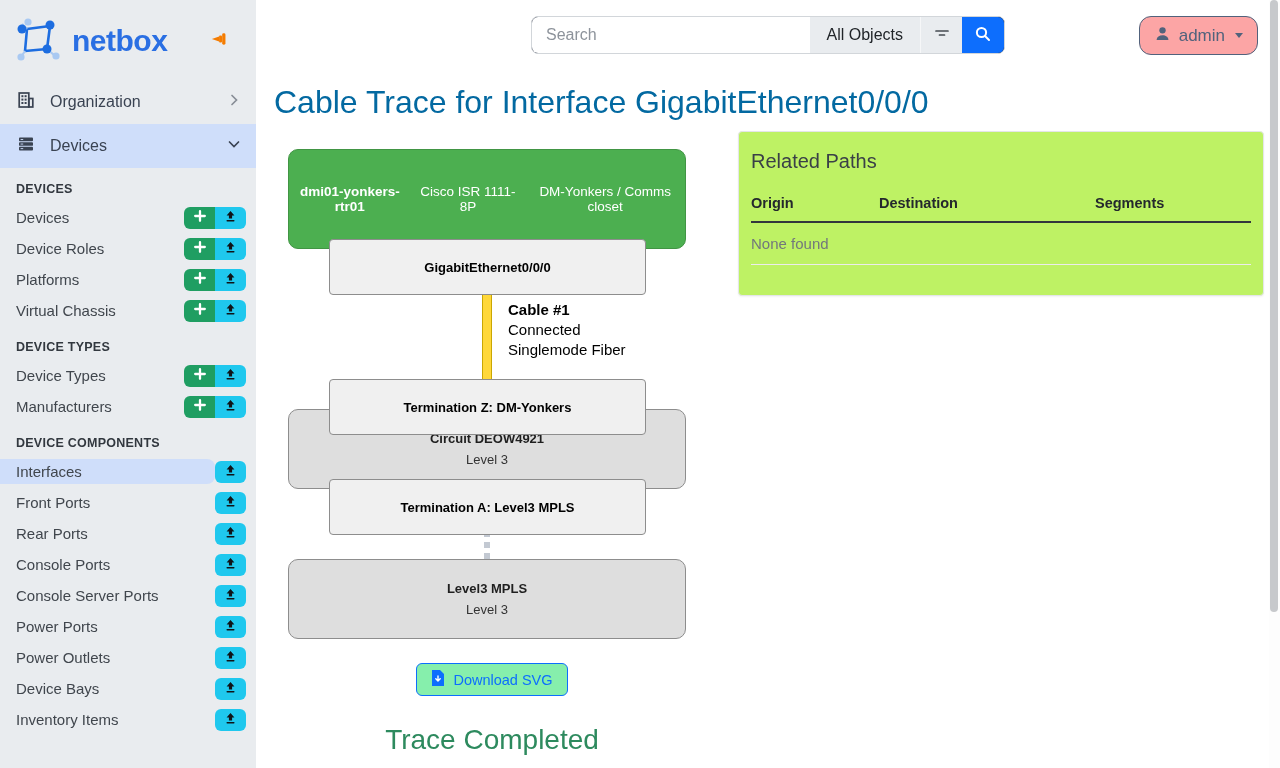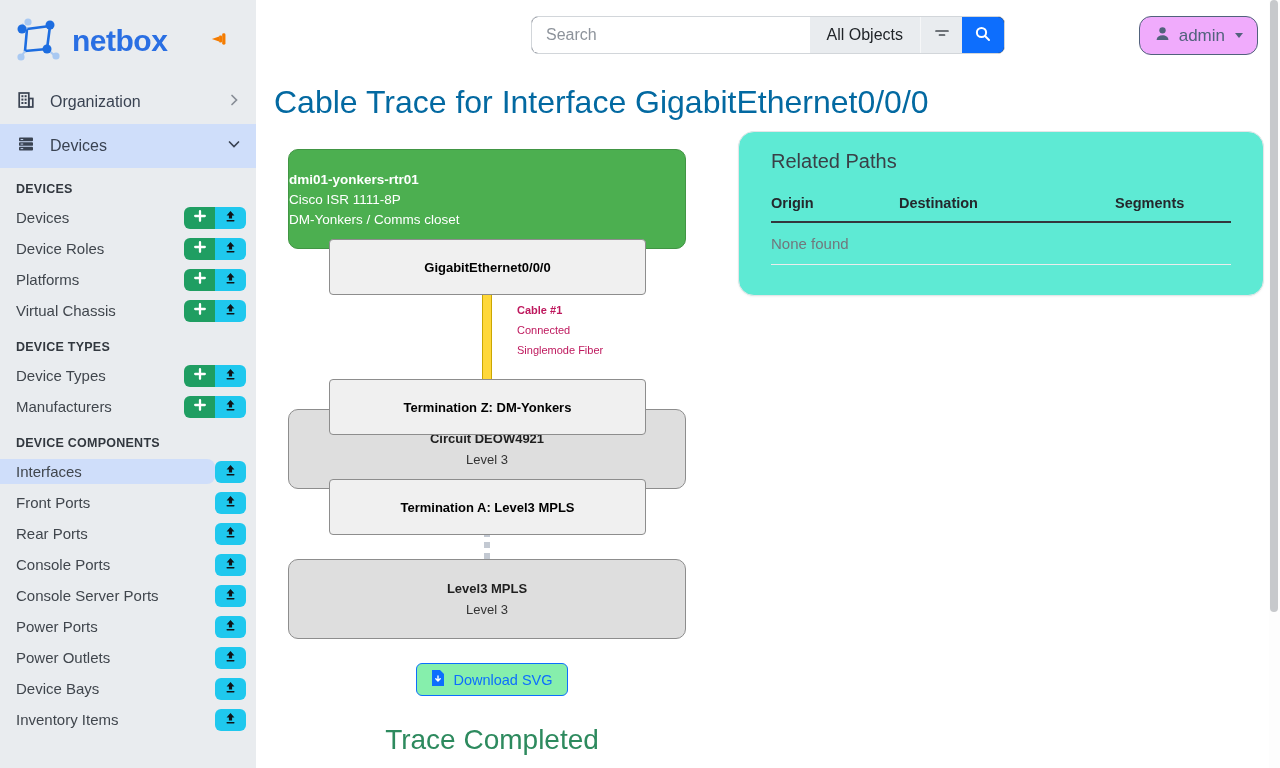--- a/index.html
+++ b/index.html
@@ -32,61 +32,61 @@
   
   .main { margin-left:256px; position:relative; width:1024px; }
   .topbar { position:relative; height:70px; display:flex; align-items:center; justify-content:center; }
   .search-group { display:flex; height:38px; border:1px solid #d2d6da; border-radius:7px; overflow:hidden; width:474px; background:#0f172a; }
   .search-input { flex:1; border:none; outline:none; padding:0 14px; font-size:16px; color:#212529; }
   .search-input::placeholder { color:#8d939b; }
   .scope-seg { display:flex; align-items:center; padding:0 17px; background:#e9ecef; font-size:16px; color:#212529; cursor:pointer; white-space:nowrap; }
   .filter-seg { display:flex; align-items:center; justify-content:center; width:42px; background:#e9ecef; border-left:1px solid #f6f7f8; cursor:pointer; }
   .go-seg { display:flex; align-items:center; justify-content:center; width:42px; background:#0d6efd; border:none; cursor:pointer; }
   .user-btn { position:absolute; right:22px; top:16px; height:39px; display:flex; align-items:center; gap:8px;
-              border:1px solid #51627c; border-radius:12px; padding:0 14px; background:#f0abfc; color:#51627c;
+              border:1px solid #51627c; border-radius:12px; padding:0 14px; background:#fca5a5; color:#51627c;
               font-size:17px; cursor:pointer; }
   .caret { width:0; height:0; border-left:4.5px solid transparent; border-right:4.5px solid transparent;
            border-top:5px solid #51627c; margin-left:2px; }
 
   
   .page-title { margin:14px 0 0 18px; font-size:32px; font-weight:400; color:#0369a1; }
   .content-row { display:flex; margin:10px 16px 0 16px; gap:26px; align-items:flex-start; }
 
   
   .trace-wrap { position:relative; width:440px; height:635px; flex:none; }
-  .node { position:absolute; border-radius:10px; display:flex; flex-direction:column;
-          align-items:flex-start; justify-content:center; text-align:center; }
+  .node { position:absolute; border-radius:10px; display:flex; flex-direction:row;
+          align-items:center; justify-content:center; text-align:center; }
   .node-device { left:16px; top:18px; width:398px; height:100px; background:#4caf50;
                  border:1px solid #419544; color:#fff; gap:5px; z-index:1; }
   .node-device .nd-title { font-weight:bold; font-size:13.5px; }
   .node-device .nd-sub { font-size:13.5px; }
   .port-box { position:absolute; left:57px; width:317px; height:56px; background:#f0f0f0;
               border:1px solid #8d8d8d; border-radius:4px; display:flex; align-items:center;
               justify-content:center; font-size:13px; font-weight:bold; color:#000000; z-index:3; }
   .big-gray { position:absolute; left:16px; width:398px; height:80px; background:#dedede;
               border:1px solid #8d8d8d; border-radius:10px; display:flex; flex-direction:column;
               align-items:center; justify-content:center; gap:6px; z-index:2; }
   .big-gray .bg-title { font-weight:bold; font-size:13px; color:#1f1f1f; }
   .big-gray .bg-sub { font-size:13px; color:#333; }
   .cable-line { position:absolute; left:210px; top:148px; width:10px; height:100px;
                 background:#ffd83a; border-left:1px solid #caa702; border-right:1px solid #caa702; z-index:0; }
-  .cable-text { position:absolute; left:236px; top:169px; font-size:11px; color:#be185d; line-height:20px;margin-left:9px; }
+  .cable-text { position:absolute; left:236px; top:169px; font-size:15px; color:#000000; line-height:20px; }
   .cable-text .ct-name { font-weight:bold; }
   .dash-line { position:absolute; left:212px; top:389px; width:6px; height:40px;
                background:repeating-linear-gradient(180deg,#c3c9d2 0 6px,transparent 6px 11px); z-index:0; }
   .dl-row { position:absolute; left:0; top:532px; width:440px; text-align:center; }
   .dl-btn { display:inline-flex; align-items:center; gap:8px; border:1px solid #0d6efd; color:#0d6efd;
             background:#86efac; border-radius:6px; padding:6px 14px; font-size:14.5px; cursor:pointer;
             font-family:"Liberation Sans", sans-serif; }
   .trace-status { position:absolute; left:0; top:593px; width:440px; text-align:center;
                   font-size:28px; color:#2d8a5e; }
 
   
-  .card { flex:1; background:#5eead4; border:1px solid #e4e6e8; border-radius:16px;
-          box-shadow:0 1px 2px rgba(0,0,0,.05); padding:18px 32px 30px; }
+  .card { flex:1; background:#bef264; border:1px solid #e4e6e8; border-radius:4px;
+          box-shadow:0 1px 2px rgba(0,0,0,.05); padding:18px 12px 30px; }
   .card-title { font-size:20px; font-weight:400; color:#3a4047; margin-bottom:14px; }
   .rp-table { width:100%; border-collapse:collapse; }
   .rp-table th { text-align:left; font-size:14.5px; color:#24282d; padding:8px 0 10px;
                  border-bottom:2px solid #32373c; }
   .rp-table th.c0 { width:128px; } .rp-table th.c1 { width:216px; }
   .rp-table td { font-size:15px; color:#72777c; padding:12px 0; border-bottom:1px solid #ececec; }
 
   
   .scrollbar-track { position:fixed; right:0; top:0; width:11px; height:768px; background:#fdfdfd; z-index:9; }
   .scrollbar-thumb { position:absolute; top:0; right:2px; width:8px; height:612px; background:#c7c9cc; border-radius:4px; }

